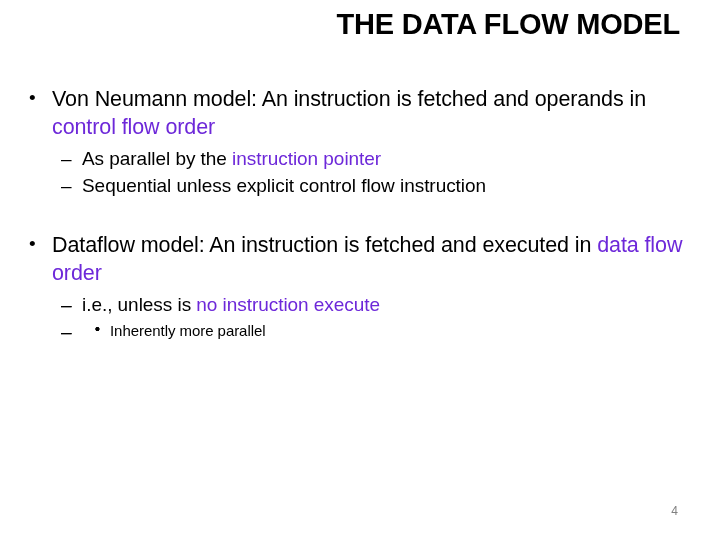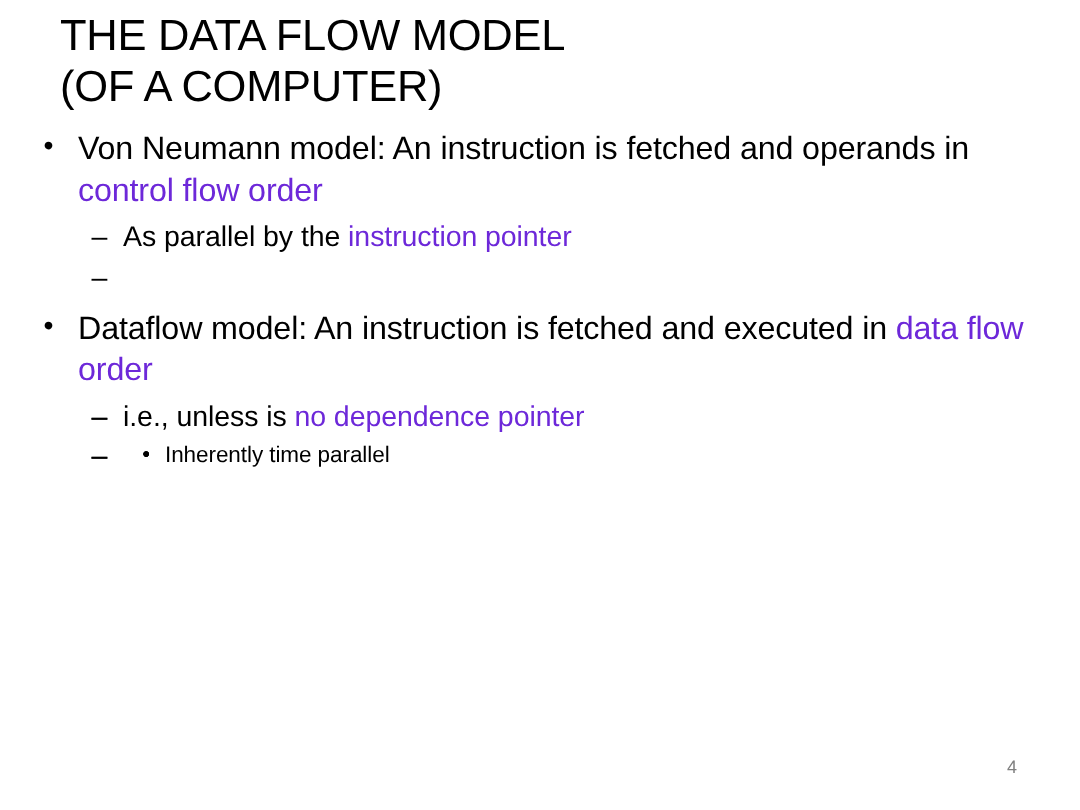--- a/index.html
+++ b/index.html
@@ -20,22 +20,22 @@
     overflow: hidden;
     box-sizing: border-box;
   }
 
   
   .slide-title {
     position: absolute;
     left: 40px;
     top: 8px;
     width: 640px;
-    text-align: left;
-    font-weight: normal;
+    text-align: right;
+    font-weight: bold;
     font-size: 29px;
     line-height: 1.16;
     letter-spacing: -0.2px;
     color: #000000;
   }
   .slide-title .tline { display: block; }
 
   
   .body-area {
     position: absolute;
@@ -108,77 +108,77 @@
     text-align: right;
   }
 </style>
 </head>
 <body>
 
 <div id="slide">
 
   <div class="slide-title">
     <span class="tline">THE DATA FLOW MODEL</span>
-    <span class="tline">(OF A COMPUTER)</span>
   </div>
 
   <div class="body-area">
 
     <div class="lvl1">
       <span class="mk">•</span>
       <span>Von Neumann model: An instruction is fetched and operands in </span><span class="red">control flow order</span>
     </div>
 
     <div class="gap-sm"></div>
 
     <div class="lvl2">
       <span class="mk">–</span>
       <span>As parallel by the </span><span class="red">instruction pointer</span>
     </div>
 
     <div class="lvl2">
       <span class="mk">–</span>
+      <span>Sequential unless explicit control flow instruction</span>
     </div>
 
     <div class="gap"></div>
 
     <div class="lvl1">
       <span class="mk">•</span>
       <span>Dataflow model: An instruction is fetched and executed in </span><span class="red">data flow order</span>
     </div>
 
     <div class="gap-sm"></div>
 
     <div class="lvl2">
       <span class="mk">–</span>
     </div>
 
     <div class="lvl2">
       <span class="mk">–</span>
-      <span>i.e., unless is </span><span class="red">no dependence pointer</span>
+      <span>i.e., unless is </span><span class="red">no instruction execute</span>
     </div>
 
     <div class="lvl2">
       <span class="mk">–</span>
     </div>
 
     <div class="lvl3">
       <span class="mk">•</span>
     </div>
 
     <div class="lvl3">
       <span class="mk">•</span>
     </div>
 
     <div class="lvl2">
       <span class="mk">–</span>
     </div>
 
     <div class="lvl3">
       <span class="mk">•</span>
-      <span>Inherently time parallel</span>
+      <span>Inherently more parallel</span>
     </div>
 
   </div>
 
   <div class="page-number">4</div>
 
 </div>
 
 </body></html>

